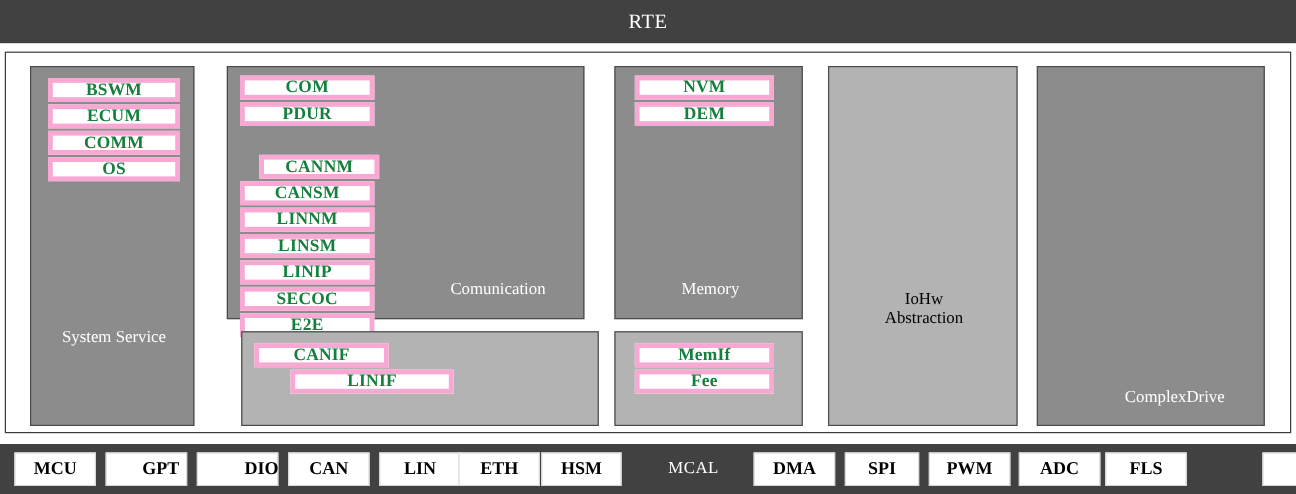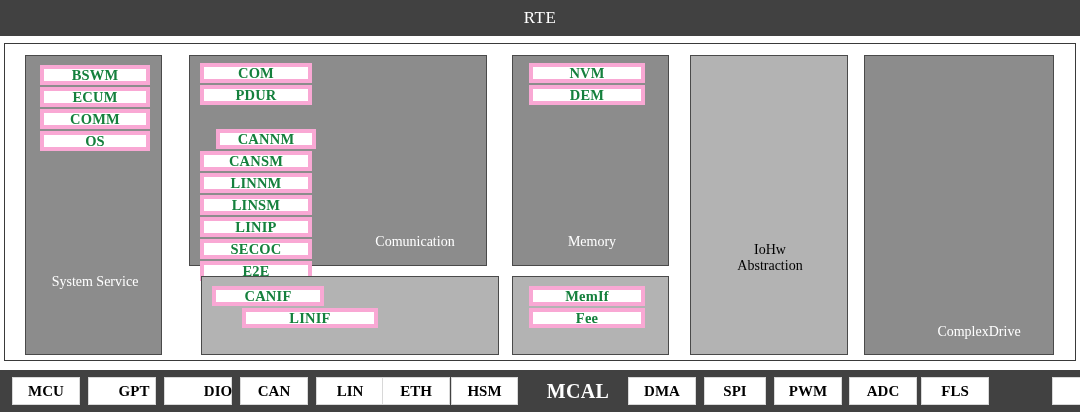--- a/index.html
+++ b/index.html
@@ -106,23 +106,22 @@
     color: #000000;
   }
   .mcal-title {
     position: absolute;
     top: 7px;
     height: 28px;
     display: flex;
     align-items: center;
     justify-content: center;
     color: #ffffff;
-    font-size: 20px;
+    font-size: 14px;
     letter-spacing: 0.4px;
-    font-weight: bold;
   }
 </style>
 </head>
 <body>
 
 <div id="diagram">
 
   <div class="rte-bar">
     <span>RTE</span>
   </div>

